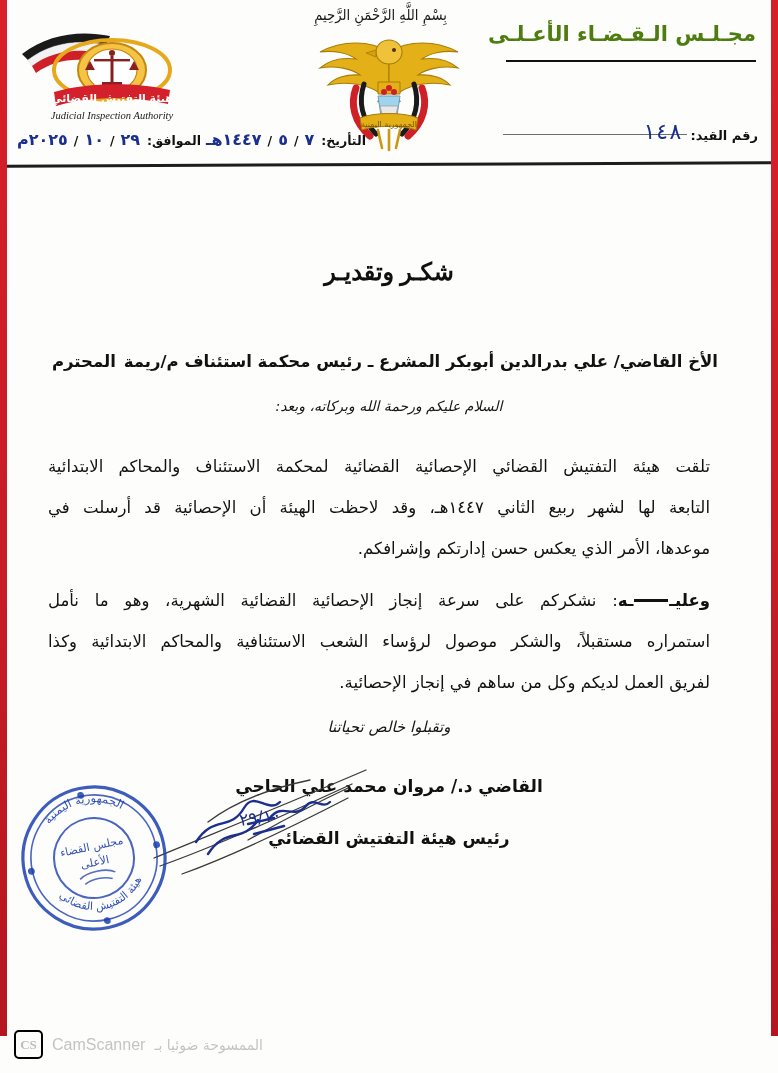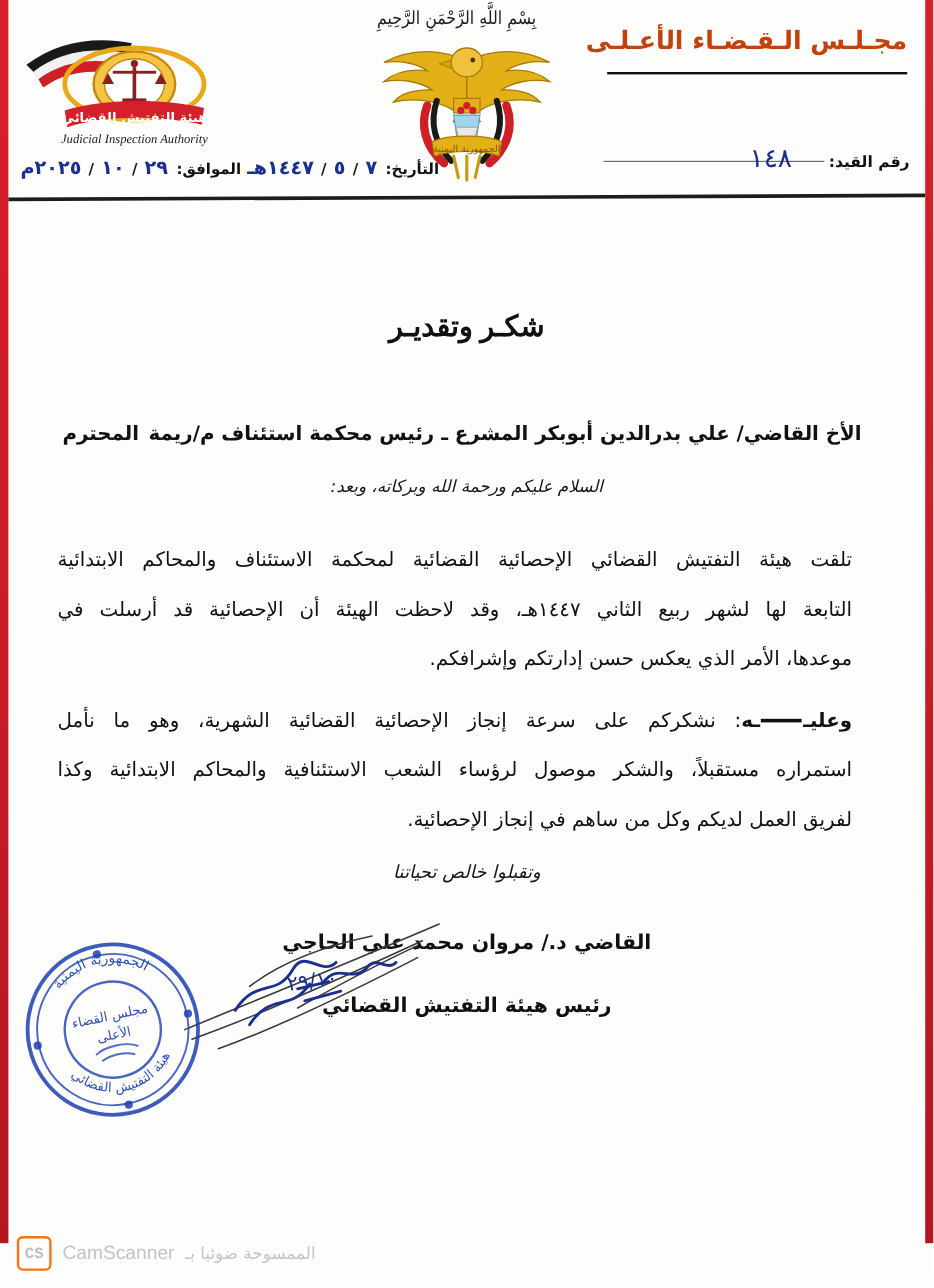--- a/index.html
+++ b/index.html
@@ -73,21 +73,21 @@
   .org-titles {
     position: absolute;
     right: 22px;
     top: 22px;
     width: 250px;
     text-align: center;
   }
   .org-line1, .org-line2 {
     font-family: "DejaVu Sans", sans-serif;
     font-weight: bold;
-    color: #c2410c;
+    color: #4d7c0f;
     white-space: nowrap;
   }
   .org-line1 {
     font-size: 21px;
     letter-spacing: 1px;
     margin-bottom: 14px;
   }
   .org-line2 {
     font-size: 20px;
     letter-spacing: 0.5px;
@@ -116,27 +116,27 @@
     color: #111;
     white-space: nowrap;
   }
   .reg-line {
     flex: 1;
     height: 1px;
     background: #6d6d6d;
     margin-bottom: 2px;
   }
   .reg-value {
-    font-family: Liberation Serif, serif;
+    font-family: Liberation Mono, monospace;
     font-size: 22px;
     color: #1b2f8f;
     letter-spacing: 2px;
     white-space: nowrap;
     position: absolute;
-    right: 98px;
+    right: 76px;
     top: -9px;
   }
 
   
   .date-row {
     position: absolute;
     left: 12px;
     top: 130px;
     display: flex;
     align-items: baseline;
@@ -291,29 +291,29 @@
     left: 14px;
     bottom: 14px;
     display: flex;
     align-items: center;
     gap: 9px;
     direction: ltr;
   }
   .cs-badge {
     width: 25px;
     height: 25px;
-    border: 2px solid #f97316;
+    border: 2px solid #000000;
     border-radius: 5px;
     color: #bdbdbd;
     font-size: 13px;
     font-weight: bold;
     display: flex;
     align-items: center;
     justify-content: center;
-    font-family: Liberation Mono, monospace;
+    font-family: Liberation Serif, serif;
   }
   .cs-text {
     font-size: 16px;
     color: #c4c4c4;
     font-family: "Liberation Sans", sans-serif;
   }
   .cs-ar {
     font-size: 14px;
     color: #c4c4c4;
     direction: rtl;

